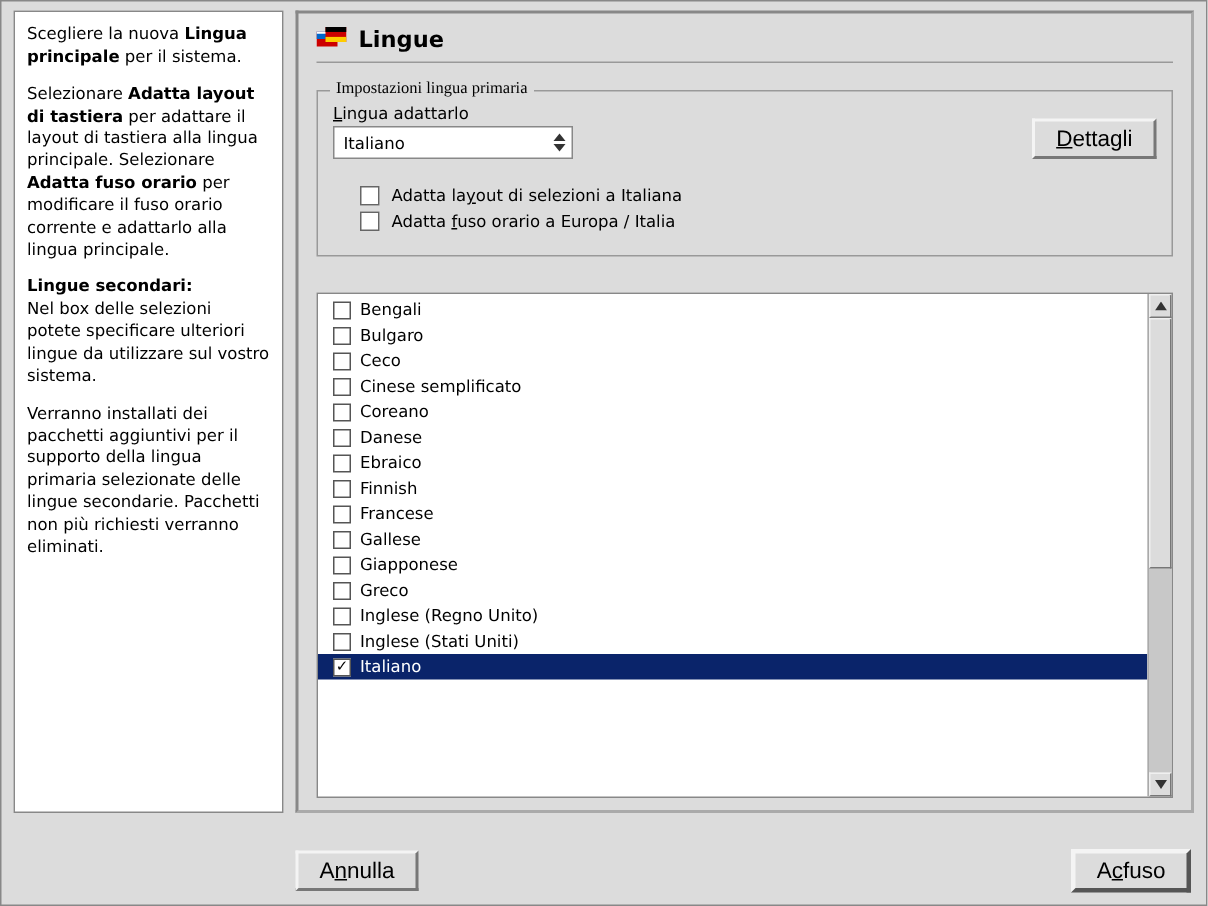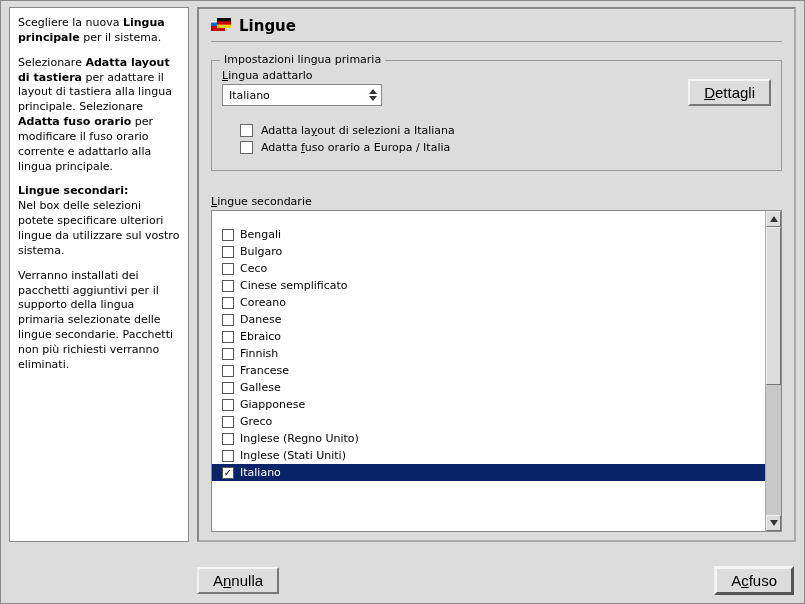--- a/index.html
+++ b/index.html
@@ -67,20 +67,21 @@
   padding: 8px 10px 14px 10px;
   margin-bottom: 24px;
   position: relative;
 }
 .fieldset-legend {
   position: absolute;
   top: -8px; left: 8px;
   background: #dcdcdc;
   padding: 0 4px;
   font-size: 11px;
+  font-family: Liberation Serif, serif;
 }
 .primary-row {
   display: flex;
   align-items: flex-end;
   gap: 12px;
   margin-bottom: 16px;
 }
 .primary-col { display: flex; flex-direction: column; gap: 2px; }
 .field-label { font-size: 11px; }
 .underline { text-decoration: underline; }
@@ -138,21 +139,21 @@
 .listbox-wrap {
   flex: 1;
   display: flex;
   border: 1px solid #888;
   background: #fff;
   min-height: 0;
 }
 .listbox {
   flex: 1;
   overflow: hidden;
-  padding: 15px 0;
+  padding: 2px 0;
 }
 .list-item {
   display: flex;
   align-items: center;
   gap: 6px;
   padding: 0 6px 0 10px;
   height: 17px;
   font-size: 11px;
   color: #000;
 }
@@ -273,23 +274,20 @@
         </div>
         <div class="check-row">
           <span class="checkbox"></span>
           <span>
             <span>Adatta </span><span class="underline">f</span><span>uso orario a Europa / Italia</span>
           </span>
         </div>
       </div>
 
       <div class="secondary-section">
-        <div class="sec-label">
-          <span class="underline">L</span><span>ingue secondarie</span>
-        </div>
         <div class="listbox-wrap">
           <div class="listbox" id="listbox">
               <div class="list-item">
                 <span class="li-check"></span>
                 <span>Bengali</span>
               </div>
               <div class="list-item">
                 <span class="li-check"></span>
                 <span>Bulgaro</span>
               </div>

